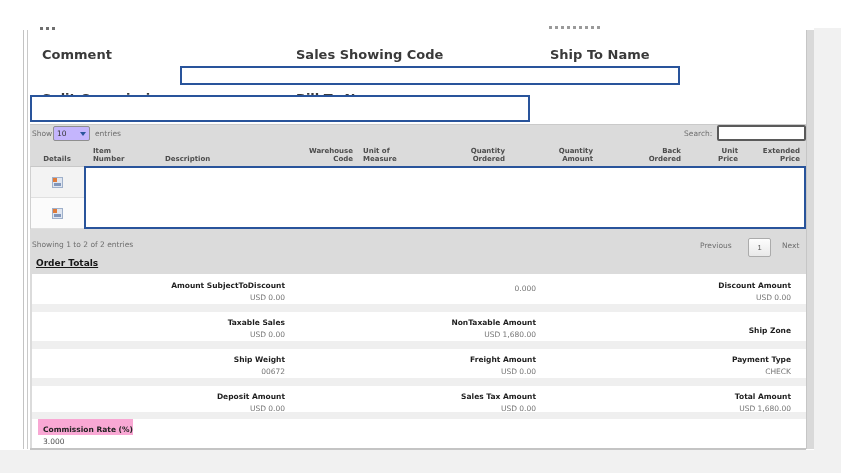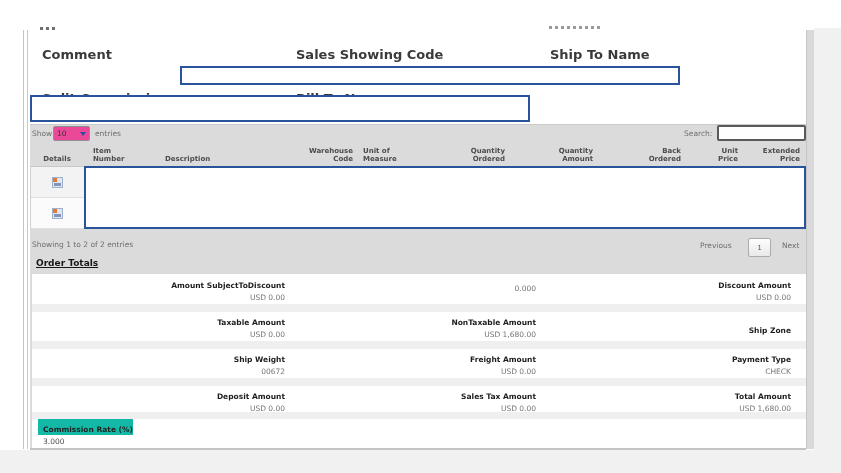--- a/index.html
+++ b/index.html
@@ -30,21 +30,21 @@
   #input-split-comm  { left:30px;  top:95px; width:500px; height:27px; }
 
   
   .gray1 { position:absolute; left:30px; top:124px; width:776px; height:42px;
            background:#dbdbdb; border-top:1px solid #cacaca; }
   .gray2 { position:absolute; left:30px; top:229px; width:776px; height:219px; background:#dbdbdb; }
 
   .small-gray { position:absolute; font-size:7.5px; color:#6e6e6e; white-space:nowrap; }
 
   
-  .pagesize { position:absolute; left:53px; top:126px; width:37px; height:15px; background:#ec4899;
+  .pagesize { position:absolute; left:53px; top:126px; width:37px; height:15px; background:#c4b5fd;
               border:1px solid #8f8f8f; border-radius:2px; font-size:7.5px; color:#333;
               display:flex; align-items:center; padding:0 3px; cursor:pointer; }
   .pagesize .caret { margin-left:auto; width:0; height:0; border-left:3px solid transparent;
               border-right:3px solid transparent; border-top:4px solid #29549b; }
 
   
   .search-input { position:absolute; left:717px; top:125px; width:89px; height:16px;
               border:2px solid #5a5a5a; border-radius:2px; background:#fff; font-size:8px; padding:0 3px; }
 
   
@@ -85,21 +85,21 @@
 
   
   .ot-title { position:absolute; left:36px; top:258px; font-size:9px; font-weight:700; color:#161616;text-decoration:underline; }
   .ot-white { position:absolute; left:32px; top:274px; width:774px; height:174px; background:#ffffff; }
   .ot-gap { position:absolute; left:32px; width:774px; height:8px; background:#efefef; }
   .ot-field { position:absolute; width:240px;text-align:right; }
   .ot-label { font-size:7.5px; font-weight:700; color:#1d1d1d; white-space:nowrap; }
   .ot-value { font-size:7.5px; color:#757575; margin-top:3px; min-height:8px; white-space:nowrap; }
   .ot-c1 { left:45px; } .ot-c2 { left:296px; } .ot-c3 { left:551px; }
   .hl-yellow { position:absolute; left:38px; top:419px; width:95px; height:16px;
-               background:#14b8a6; padding:6px 0 0 5px; }
+               background:#f9a8d4; padding:6px 0 0 5px; }
   .hl-yellow .ot-label { color:#222; }
   .hl-yellow .ot-value { color:#4e4e4e; }
 </style>
 </head>
 <body>
 
 <div class="screen">
 
   <div class="clip-frag left"></div>
   <div class="clip-frag right"></div>
@@ -198,21 +198,21 @@
   </div>
   <div class="ot-field ot-c2" style="top:281px;">
     <div class="ot-value">0.000</div>
   </div>
   <div class="ot-field ot-c3" style="top:281px;">
     <div class="ot-label">Discount Amount</div>
     <div class="ot-value">USD 0.00</div>
   </div>
 
   <div class="ot-field ot-c1" style="top:318px;">
-    <div class="ot-label">Taxable Amount</div>
+    <div class="ot-label">Taxable Sales</div>
     <div class="ot-value">USD 0.00</div>
   </div>
   <div class="ot-field ot-c2" style="top:318px;">
     <div class="ot-label">NonTaxable Amount</div>
     <div class="ot-value">USD 1,680.00</div>
   </div>
   <div class="ot-field ot-c3" style="top:326px;">
     <div class="ot-label">Ship Zone</div>
     <div class="ot-value"></div>
   </div>

